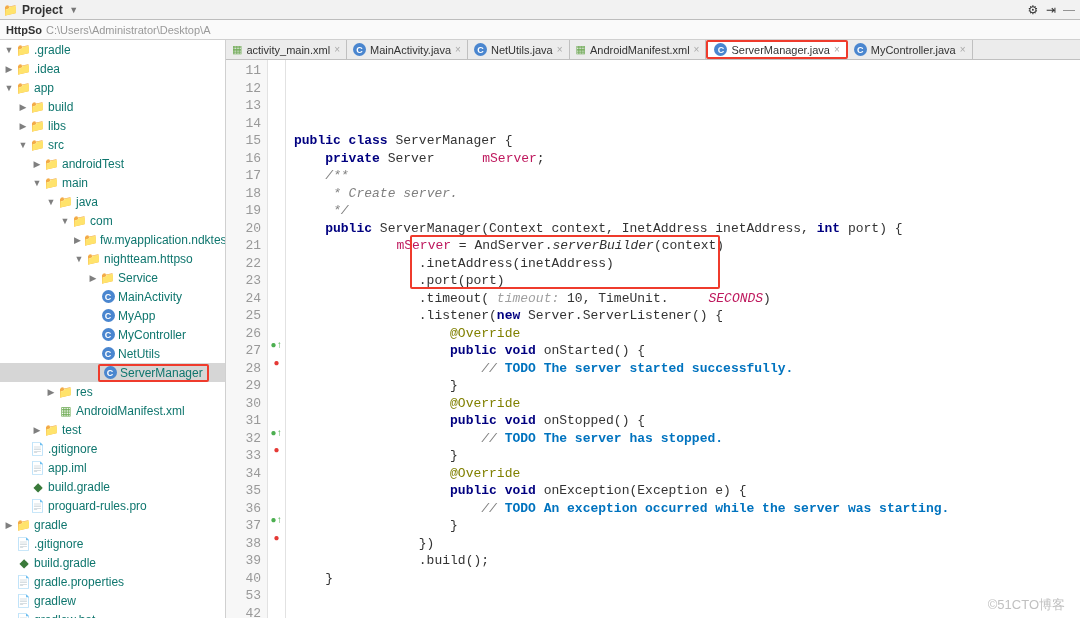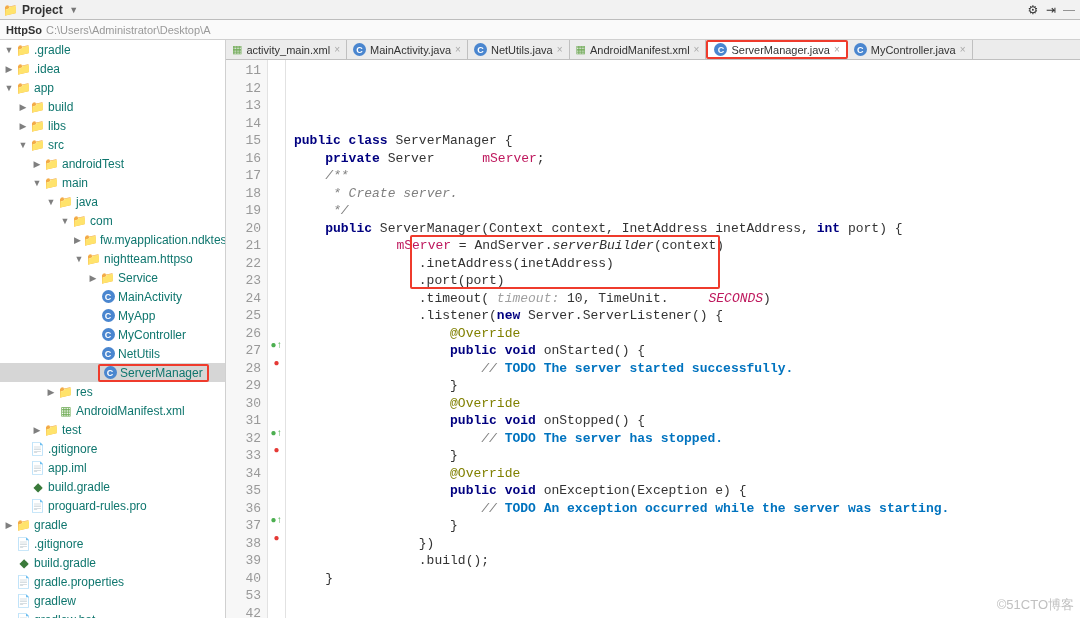--- a/index.html
+++ b/index.html
@@ -39,21 +39,21 @@
   .code { flex: 1; padding: 2px 0 2px 8px; position: relative; white-space: pre; line-height: 17.5px; }
   .k  { color: #000080; font-weight: bold; }
   .c  { color: #808080; font-style: italic; }
   .an { color: #808000; }
   .it { font-style: italic; }
   .fld{ color: #be185d; font-weight: normal; margin-left: 40px; }
   .todo { color: #0073bf; font-weight: bold; }
   .hint { color: #a0a0a0; font-style: italic; }
   .hl-line { position:absolute; left:0; right:0; height:17.5px; background:#fcfae3; z-index:-1; }
   .red-box { position: absolute; border: 2px solid #ef3b2c; border-radius: 2px; pointer-events: none; }
-  .watermark { position: absolute; right: 6px; bottom: 4px; color: #c0c0c0; font-size: 13px; }
+  .watermark { position: absolute; right: 15px; bottom: 4px; color: #c0c0c0; font-size: 13px; }
 </style>
 </head>
 <body>
 
 <div class="root">
 
   <div class="header">
     <span class="icon">📁</span>
     <span class="title">Project</span>
     <span class="icon" style="color:#777;font-size:9px">▼</span>

